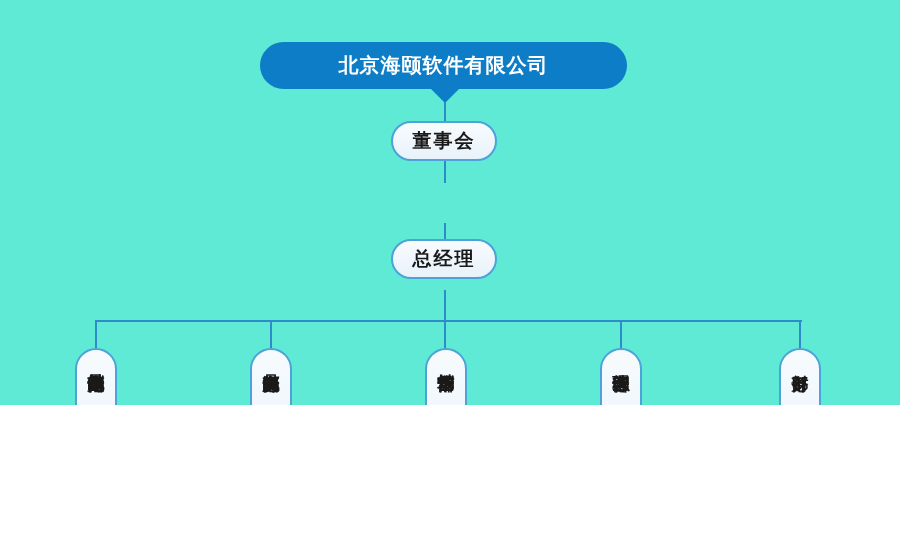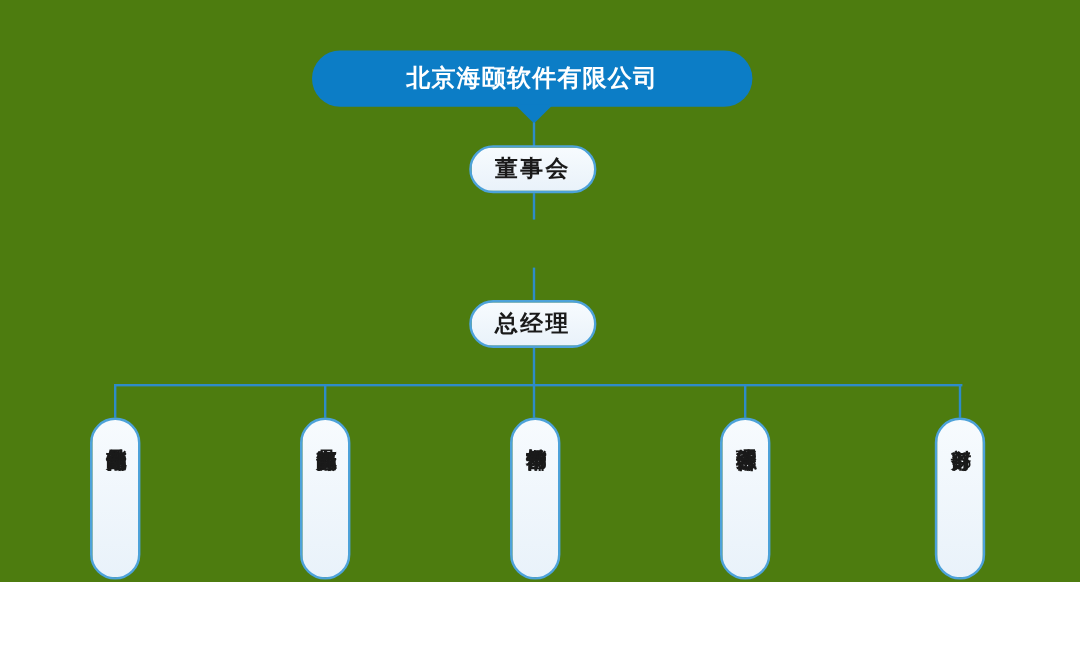--- a/index.html
+++ b/index.html
@@ -4,22 +4,22 @@
 <style>
   html, body {
     margin: 0;
     padding: 0;
     background: #ffffff;
     font-family: "DejaVu Sans", "Liberation Sans", sans-serif;
   }
   .canvas {
     position: relative;
     width: 900px;
-    height: 485px;
-    background: #4d7c0f;
+    height: 405px;
+    background: #5eead4;
     overflow: hidden;
   }
 
   
   .root-node {
     position: absolute;
     left: 260px;
     top: 42px;
     width: 367px;
     height: 47px;
@@ -116,21 +116,21 @@
   <div class="root-pointer"></div>
 
   <div class="vline" style="left:444px; top:102px; height:20px;"></div>
   <div class="vline" style="left:444px; top:161px; height:22px;"></div>
   <div class="vline" style="left:444px; top:223px; height:27px;"></div>
   <div class="vline" style="left:444px; top:290px; height:58px;"></div>
 
   <div class="pill" style="top:121px;">
     <span>董事会</span>
   </div>
-  <div class="pill" style="top:250px;">
+  <div class="pill" style="top:239px;">
     <span>总经理</span>
   </div>
 
   <div class="hline" style="left:96px; top:320px; width:706px;"></div>
   <div class="vline" style="left:95px;  top:320px; height:28px;"></div>
   <div class="vline" style="left:270px; top:320px; height:28px;"></div>
   <div class="vline" style="left:620px; top:320px; height:28px;"></div>
   <div class="vline" style="left:799px; top:320px; height:28px;"></div>
 
   <div class="dept" style="left:75px;">

